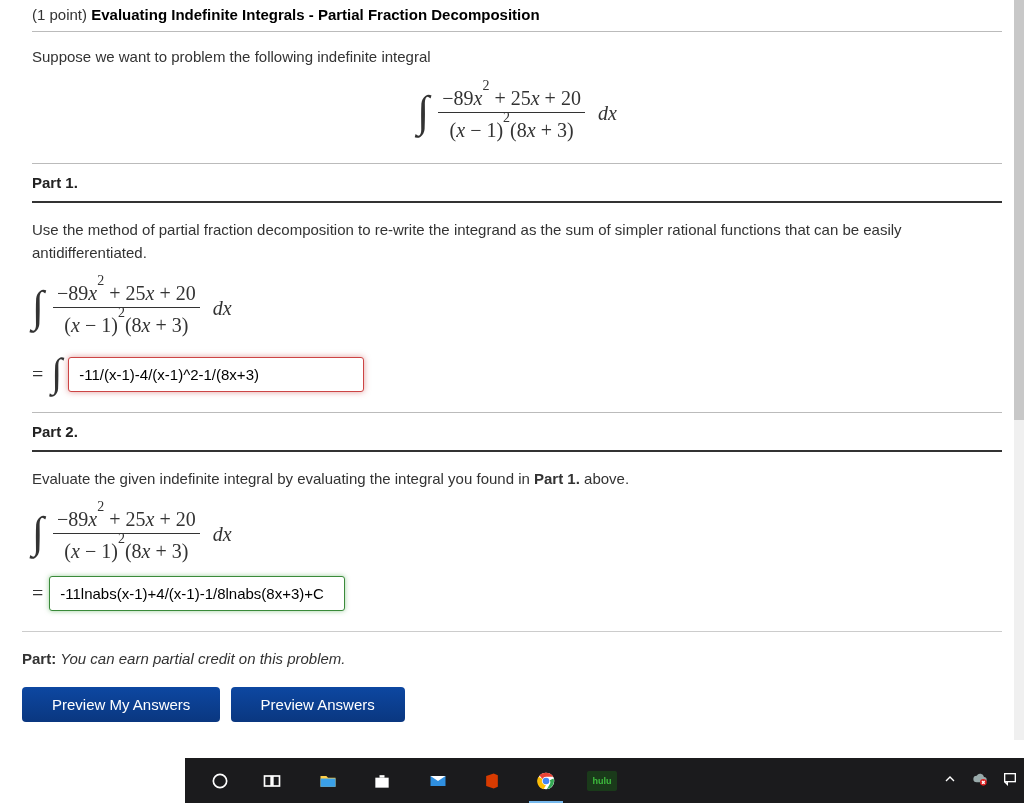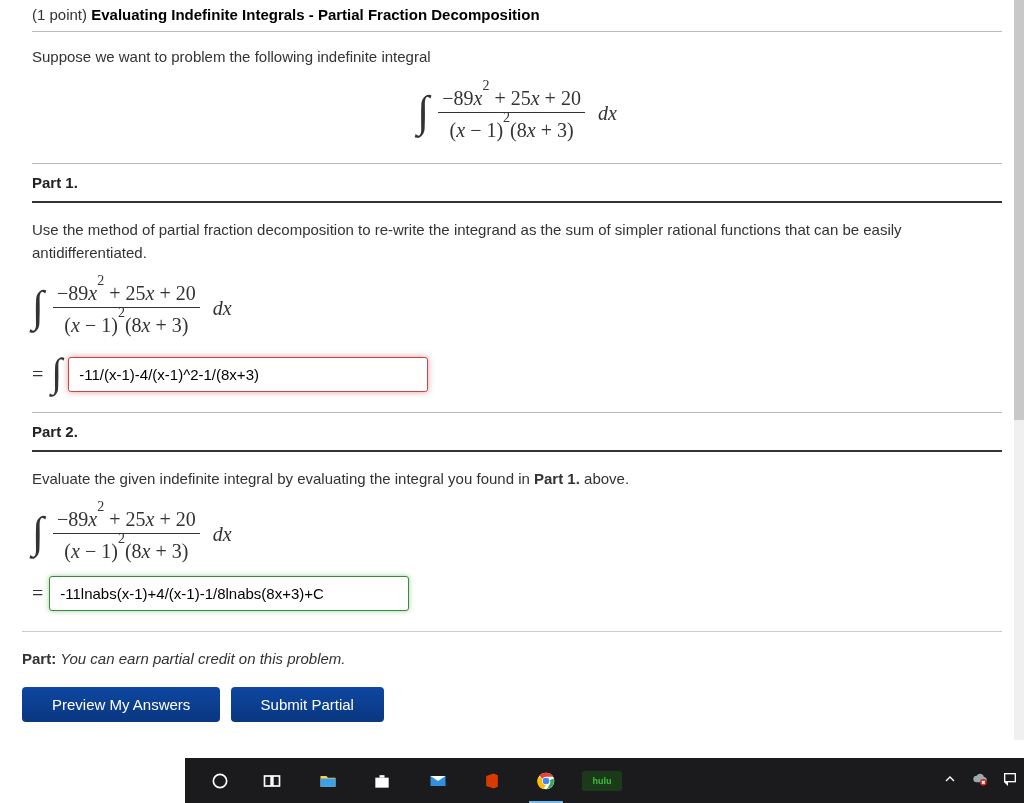--- a/index.html
+++ b/index.html
@@ -99,21 +99,21 @@
       margin: 0 6px 0 2px;
       position: relative;
       top: -2px;
     }
     .answer-input {
       font-family: Arial, sans-serif;
       font-size: 15px;
       padding: 8px 10px;
       border: 1px solid #aaa;
       border-radius: 3px;
-      width: 360px;
+      width: 296px;
       outline: none;
     }
     .answer-input.incorrect {
       border: 1px solid #c44;
       box-shadow: 0 0 6px rgba(200,60,60,0.5);
     }
     .answer-input.correct {
       border: 1px solid #3a8a3a;
       box-shadow: 0 0 5px rgba(60,160,60,0.5);
     }
@@ -189,21 +189,21 @@
     .tb-icon.active::after {
       content: '';
       position: absolute;
       bottom: 0;
       left: 8px;
       right: 8px;
       height: 2px;
       background: #76b9ed;
     }
     .hulu-badge {
-      width: 40px;
+      width: 30px;
       height: 20px;
       background: #1a3a1a;
       color: #3ebb3e;
       font-size: 9px;
       font-weight: bold;
       display: flex;
       align-items: center;
       justify-content: center;
       border-radius: 2px;
     }
@@ -292,21 +292,21 @@
     <span class="eq-sign">=</span>
     <input type="text" class="answer-input correct" value="-11lnabs(x-1)+4/(x-1)-1/8lnabs(8x+3)+C" style="">
   </div>
 
   <div class="note-row">
     <span class="note-label">Part: </span><span class="note-text">You can earn partial credit on this problem.</span>
   </div>
 
   <div class="button-row">
     <button class="btn">Preview My Answers</button>
-    <button class="btn">Submit Partial</button>
+    <button class="btn">Preview Answers</button>
   </div>
 </div>
 
 <div class="scrollbar-track">
   <div class="scrollbar-thumb"></div>
 </div>
 
 <div class="taskbar-left-gap"></div>
 <div class="taskbar" style="left:185px; width:839px;">
   <div class="tb-icon" style="left:10px">

